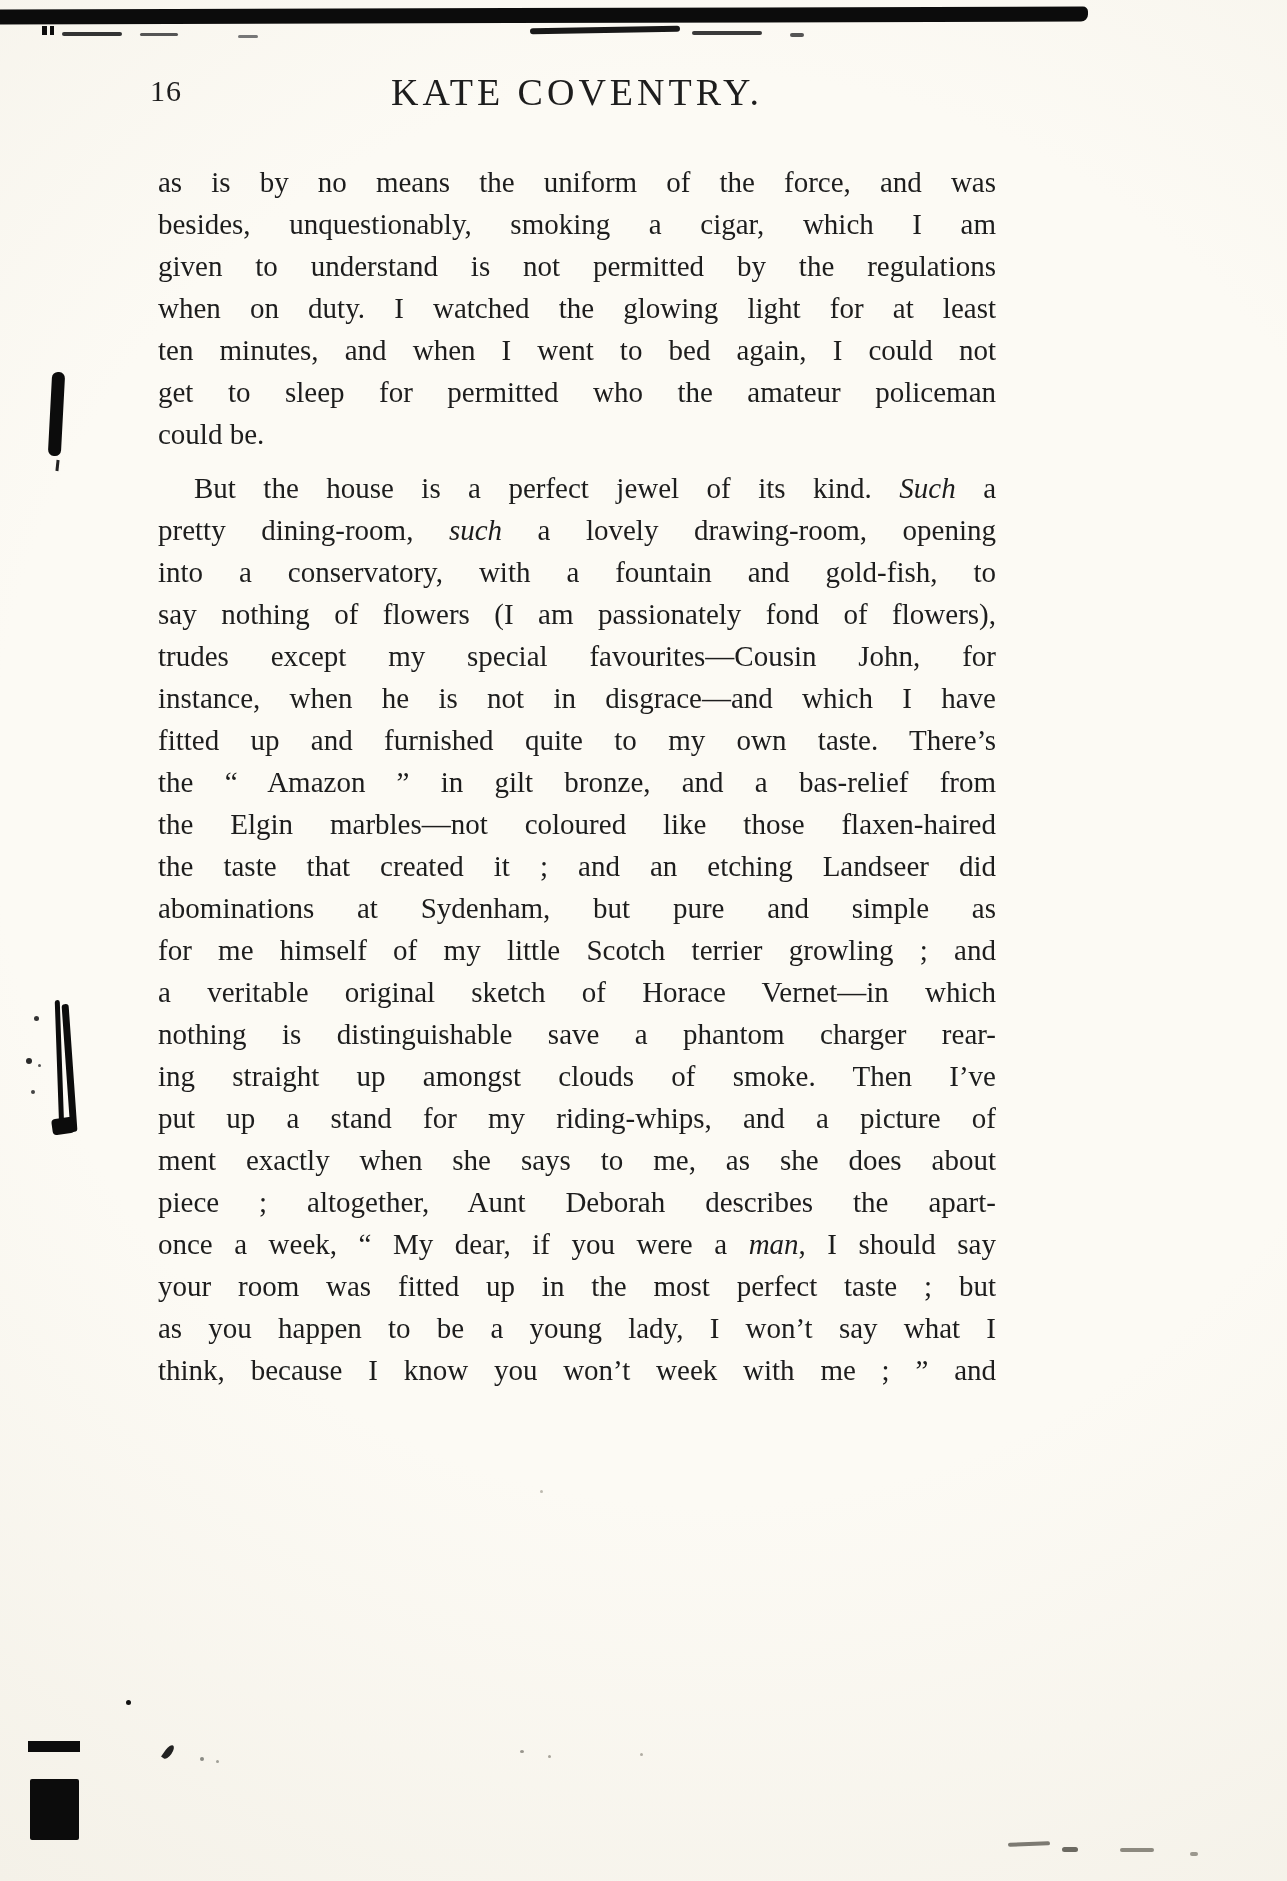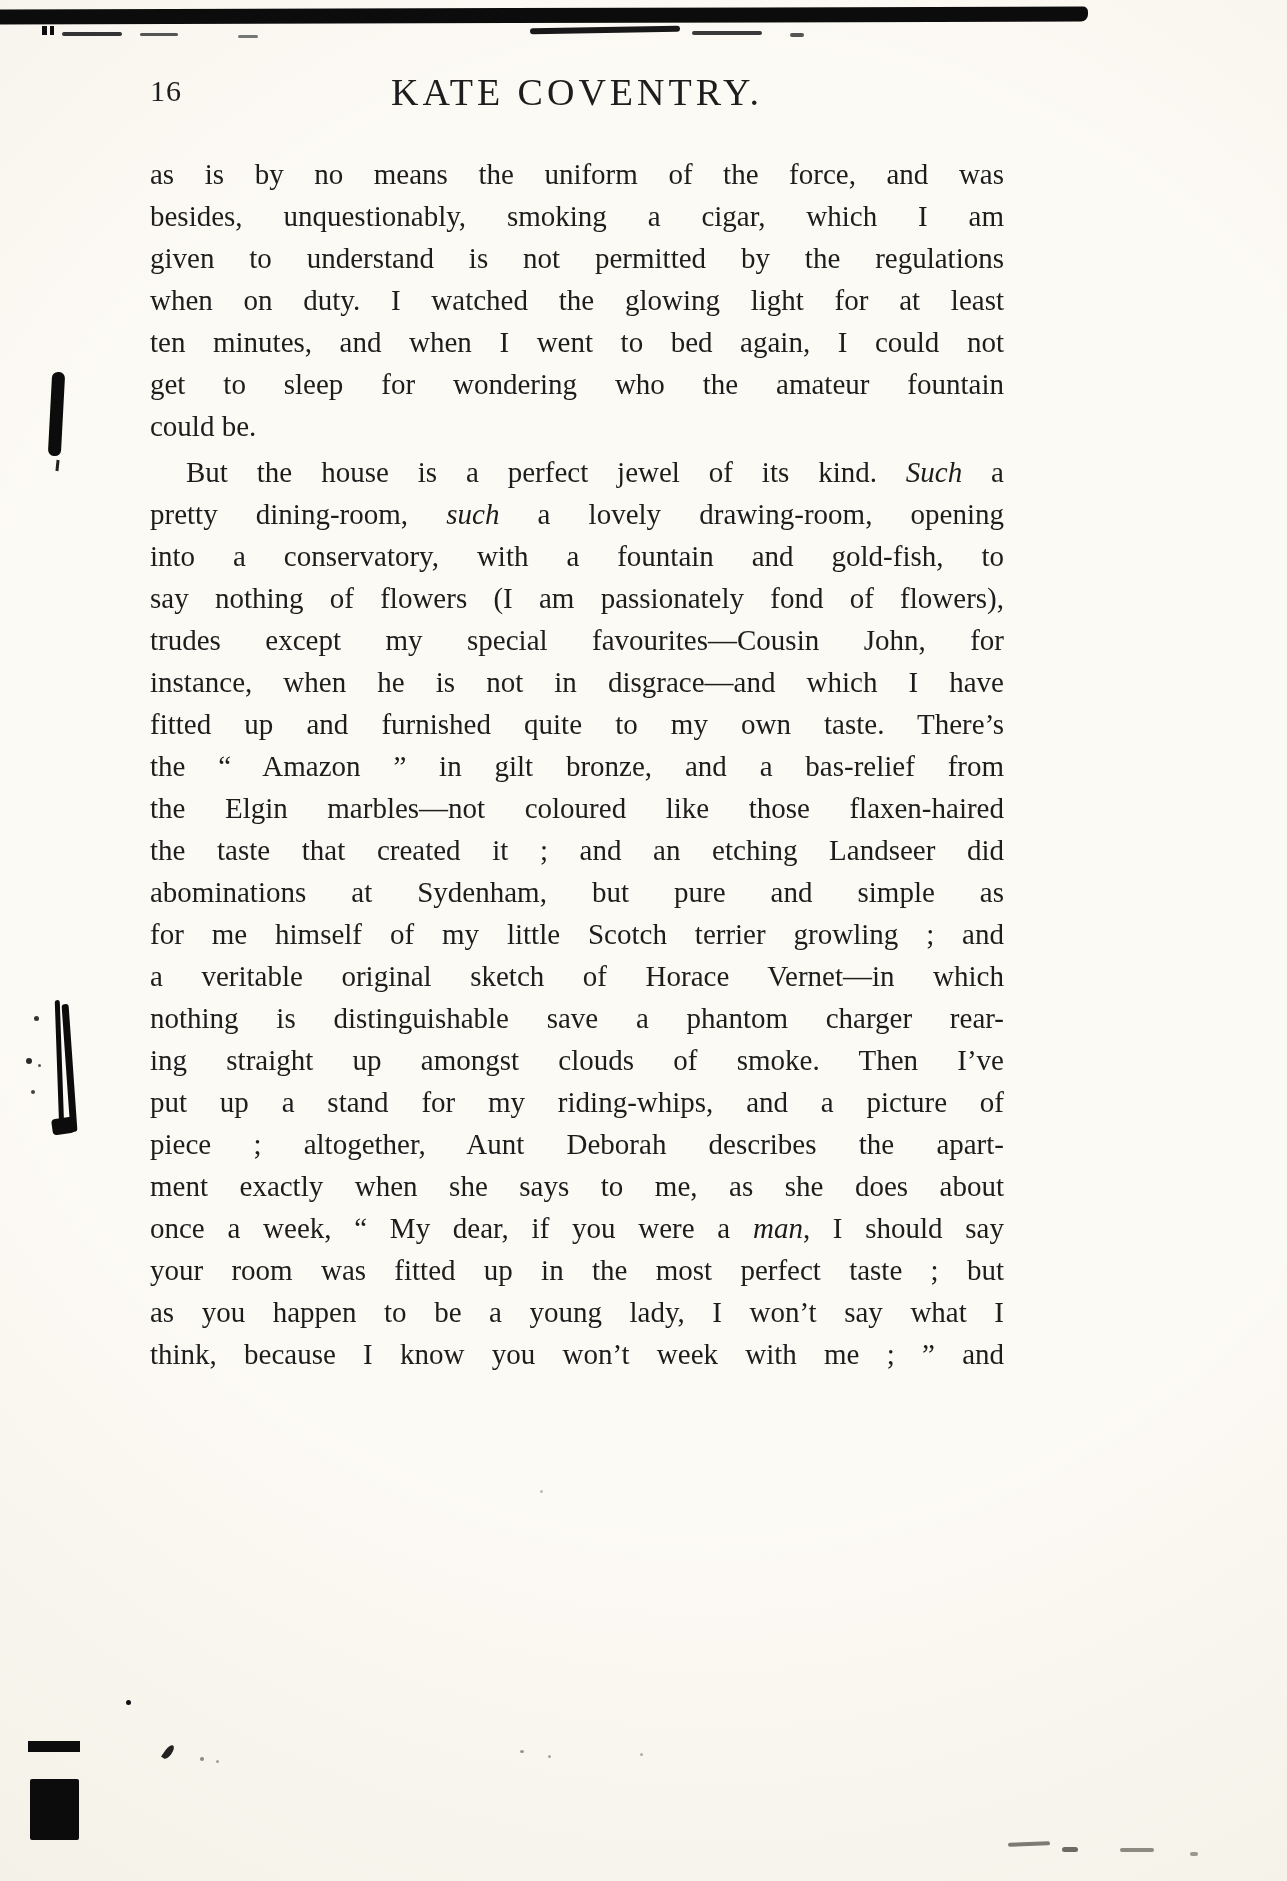--- a/index.html
+++ b/index.html
@@ -24,21 +24,21 @@
     font-size: 30px; letter-spacing: 1px;
   }
   .page-title {
     text-align: center;
     font-size: 38px; letter-spacing: 4px;
   }
   .body-text {
     position: absolute; top: 149px; left: 146px; width: 862px;
     font-size: 29px;
   }
-  .paragraph { margin: 4px; }
+  .paragraph { margin: 12px; }
   .line {
     line-height: 42px;
     text-align: justify;
     text-align-last: justify;
     text-justify: inter-word;
     white-space: normal;
   }
   .line.no-just { text-align-last: left; }
   .line.indent { text-indent: 36px; }
   .line em { font-style: italic; }
@@ -68,42 +68,42 @@
     <div class="page-title">KATE COVENTRY.</div>
   </div>
 
   <div class="body-text">
       <div class="paragraph">
         <div class="line"><span>as is by no means the uniform of the force, and was</span></div>
         <div class="line"><span>besides, unquestionably, smoking a cigar, which I am</span></div>
         <div class="line"><span>given to understand is not permitted by the regulations</span></div>
         <div class="line"><span>when on duty.  I watched the glowing light for at least</span></div>
         <div class="line"><span>ten minutes, and when I went to bed again, I could not</span></div>
-        <div class="line"><span>get to sleep for wondering who the amateur fountain</span></div>
+        <div class="line"><span>get to sleep for permitted who the amateur policeman</span></div>
         <div class="line no-just"><span>could be.</span></div>
       </div>
       <div class="paragraph">
         <div class="line indent"><span>But the house is a perfect jewel of its kind.  </span><em>Such</em><span> a</span></div>
         <div class="line"><span>pretty dining-room, </span><em>such</em><span> a lovely drawing-room, opening</span></div>
         <div class="line"><span>into a conservatory, with a fountain and gold-fish, to</span></div>
         <div class="line"><span>say nothing of flowers (I am passionately fond of flowers),</span></div>
         <div class="line"><span>trudes except my special favourites—Cousin John, for</span></div>
         <div class="line"><span>instance, when he is not in disgrace—and which I have</span></div>
         <div class="line"><span>fitted up and furnished quite to my own taste.  There’s</span></div>
         <div class="line"><span>the “ Amazon ”  in gilt bronze, and a bas-relief from</span></div>
         <div class="line"><span>the Elgin marbles—not coloured like those flaxen-haired</span></div>
         <div class="line"><span>the taste that created it ;  and an etching Landseer did</span></div>
         <div class="line"><span>abominations at Sydenham, but pure and simple as</span></div>
         <div class="line"><span>for me himself of my little Scotch terrier growling ; and</span></div>
         <div class="line"><span>a veritable original sketch of Horace Vernet—in which</span></div>
         <div class="line"><span>nothing is distinguishable save a phantom charger rear-</span></div>
         <div class="line"><span>ing straight up amongst clouds of smoke.  Then I’ve</span></div>
         <div class="line"><span>put up a stand for my riding-whips, and a picture of</span></div>
+        <div class="line"><span>ment exactly when she says to me, as she does about</span></div>
         <div class="line"><span>piece ;  altogether, Aunt Deborah describes the apart-</span></div>
-        <div class="line"><span>ment exactly when she says to me, as she does about</span></div>
         <div class="line"><span>once a week, “ My dear, if you were a </span><em>man</em><span>, I should say</span></div>
         <div class="line"><span>your room was fitted up in the most perfect taste ;  but</span></div>
         <div class="line"><span>as you happen to be a young lady, I won’t say what I</span></div>
         <div class="line"><span>think, because I know you won’t week with me ; ” and</span></div>
       </div>
     </div>
 
   <div class="artifact" style="left:50px; top:372px; width:13px; height:84px; border-radius:6px; transform:rotate(3deg);"></div>
   <div class="artifact" style="left:56px; top:460px; width:3px; height:11px; transform:rotate(6deg); background:#222;"></div>
 

